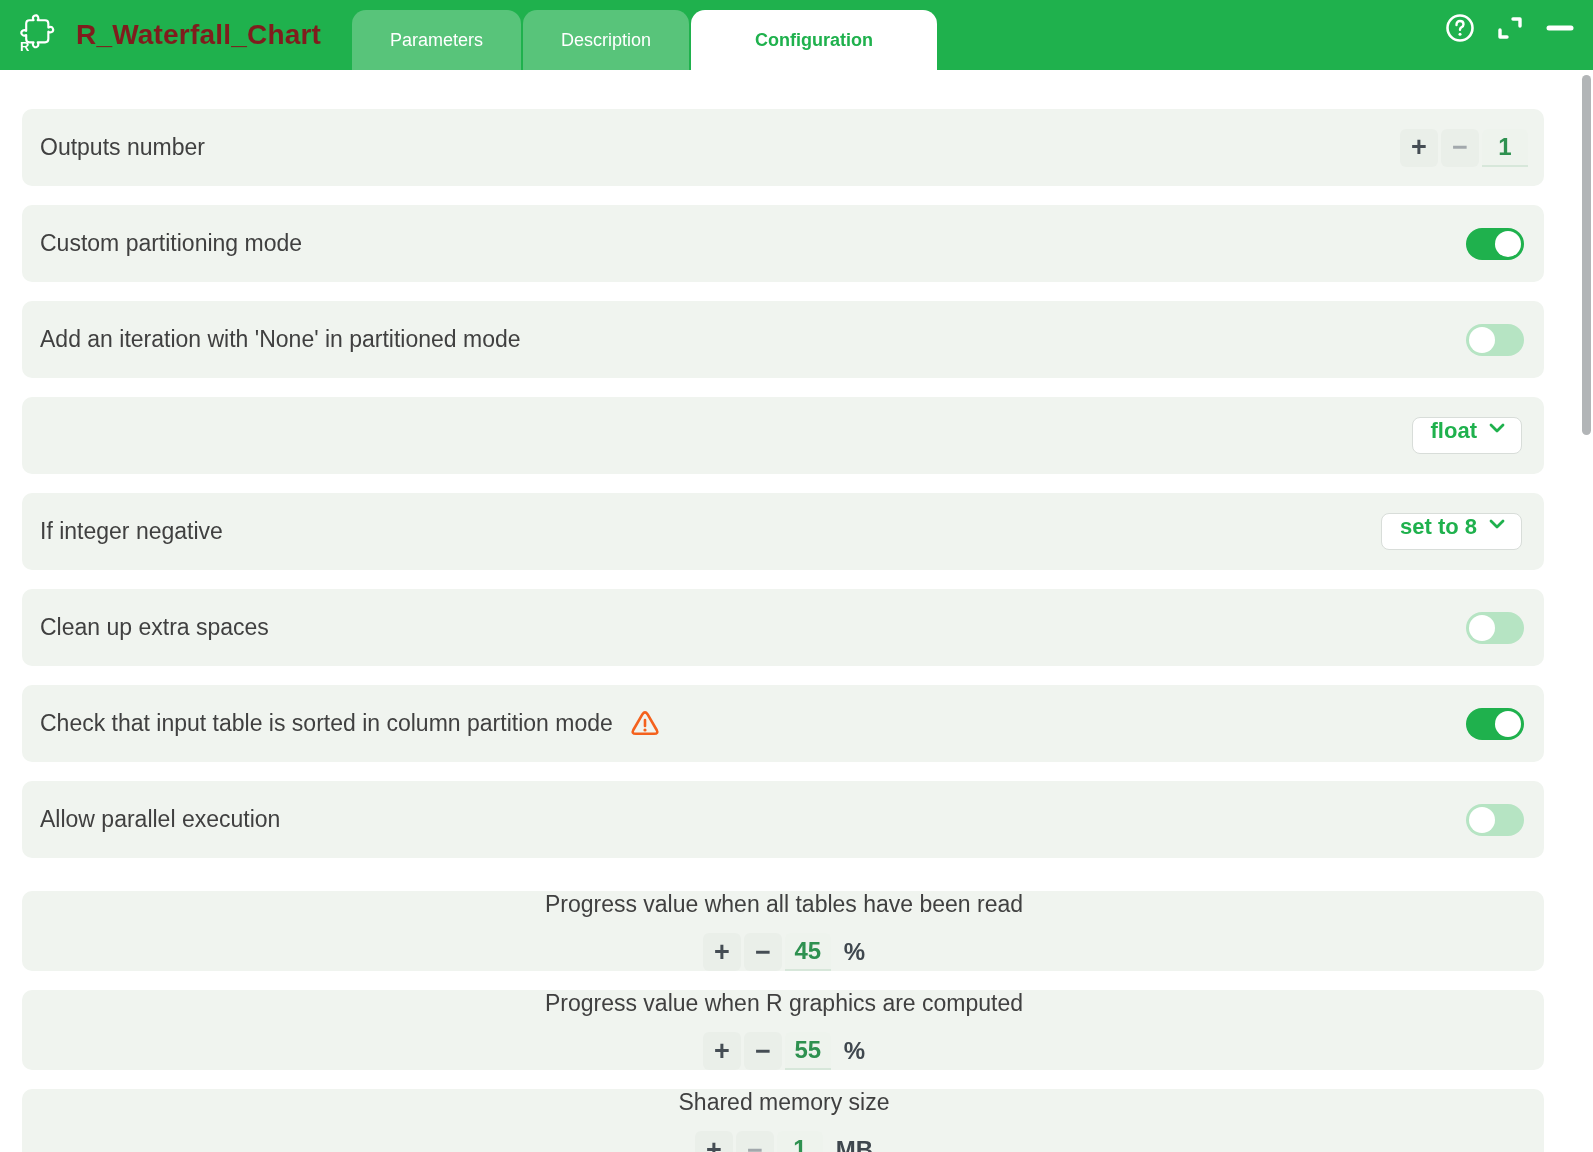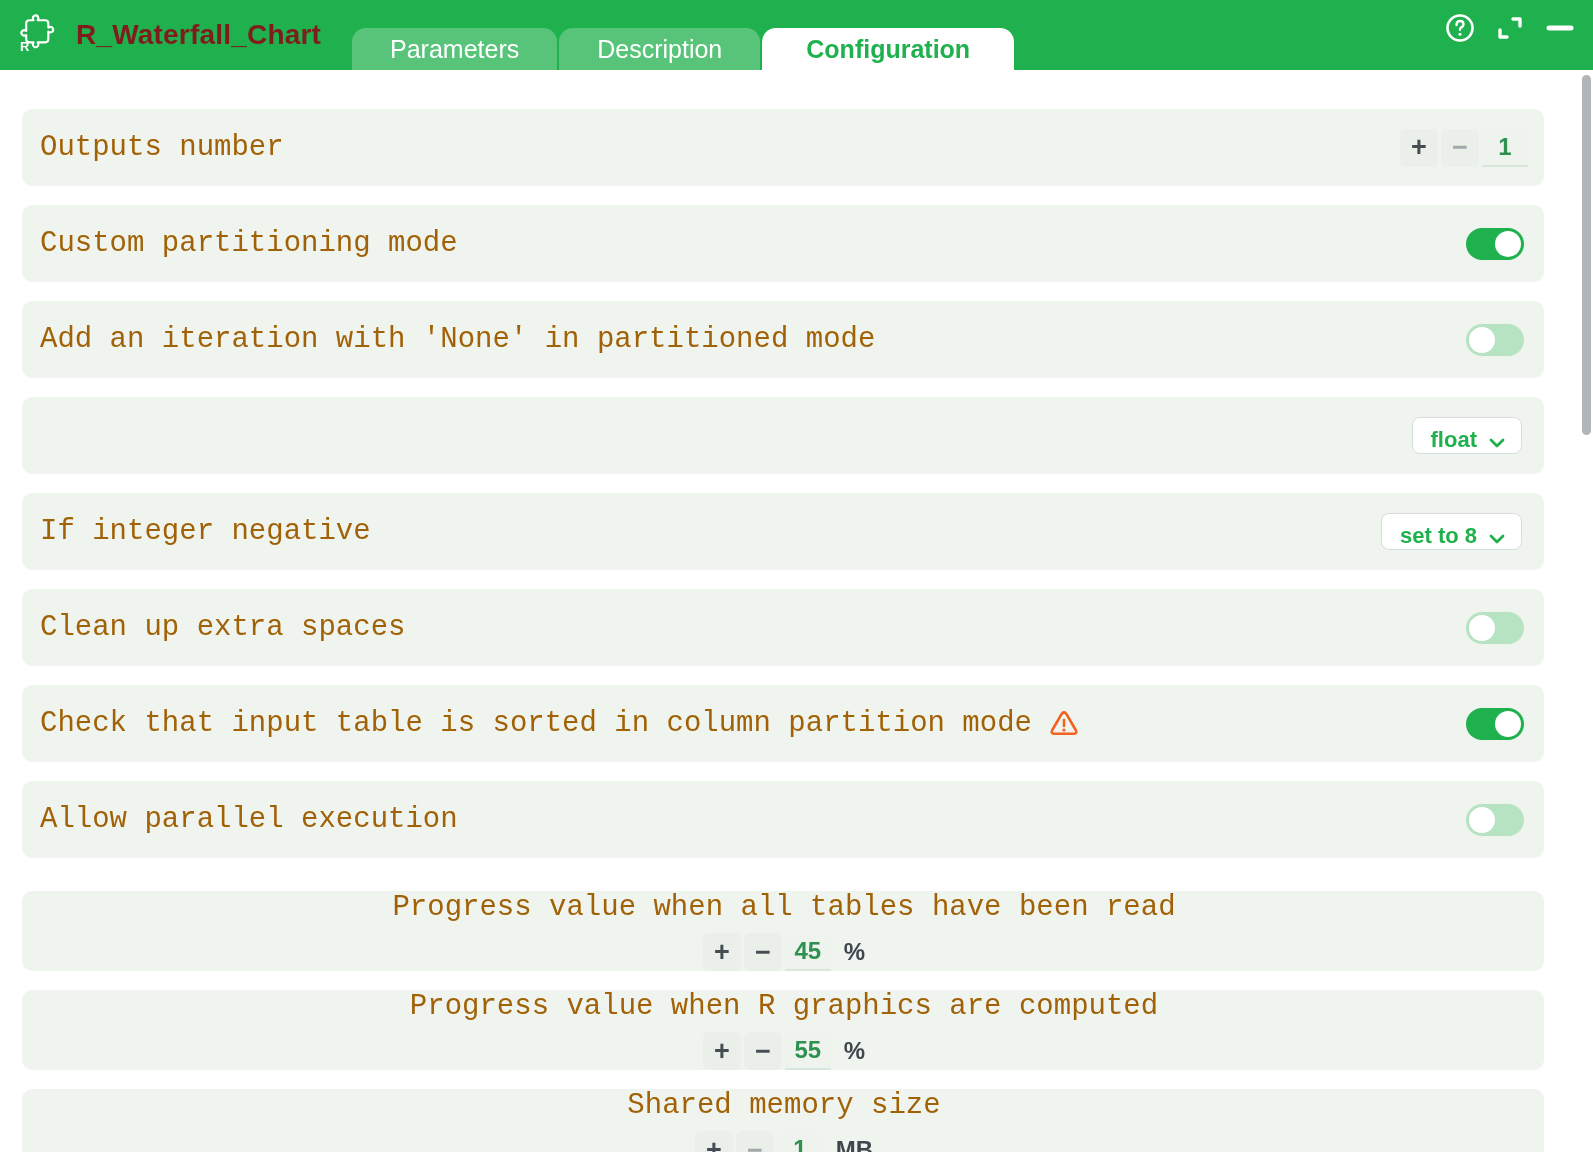--- a/index.html
+++ b/index.html
@@ -7,36 +7,36 @@
     font-family:"Liberation Sans", sans-serif; }
   .app { position:relative; width:1593px; height:1152px; background:#ffffff; overflow:hidden; }
 
   
   .header { position:relative; width:100%; height:70px; background:#1fb14d; }
   .header-left { position:absolute; left:16px; top:0; height:70px; display:flex; align-items:center; gap:14px; }
   .app-icon { width:46px; height:46px; position:relative; }
   .app-title { color:#7f1d1d; font-size:28px; font-weight:bold; letter-spacing:0.2px; }
 
   .tabs { position:absolute; left:352px; bottom:0; display:flex; align-items:flex-end; gap:2px; }
-  .tab { height:42px; display:flex; align-items:center; justify-content:center;
+  .tab { height:60px; display:flex; align-items:center; justify-content:center;
     padding:0 38px; border-radius:14px 14px 0 0; background:#58c47a; color:#ffffff;
-    font-size:25px; cursor:pointer; }
-  .tab.active { background:#ffffff; color:#1fb14d; font-weight:bold; padding:0 44px; }
+    font-size:18px; cursor:pointer; }
+  .tab.active { background:#ffffff; color:#1fb14d; font-weight:bold; padding:0 64px; }
 
   .header-actions { position:absolute; right:18px; top:0; height:56px; display:flex; align-items:center; gap:20px; }
   .hicon { display:flex; align-items:center; justify-content:center; cursor:pointer; }
 
   
   .content { position:absolute; left:0; top:70px; width:1575px; }
   .row { margin:0 31px 19px 22px; height:77px; background:#f0f4ef; border-radius:10px;
     display:flex; align-items:center; padding:0 16px 0 18px; }
   .row:first-child { margin-top:39px; }
   .row.section-gap { margin-top:33px; }
   .row.tall { height:80px;flex-direction:column; }
-  .row-label { font-size:29px; color:#a16207;font-family:Liberation Mono, monospace; }
+  .row-label { font-size:23px; color:#404040; }
   .spacer { flex:1; }
 
   
   .warn { margin-left:16px; display:flex; align-items:center; }
 
   
   .toggle { width:58px; height:32px; border-radius:16px; position:relative; cursor:pointer; flex:none; margin-right:4px; }
   .toggle.on  { background:#1fb14d; }
   .toggle.off { background:#b6e4c3; }
   .toggle .knob { position:absolute; top:3px; width:26px; height:26px; border-radius:50%; background:#ffffff; }
@@ -49,21 +49,21 @@
     display:flex; align-items:center; justify-content:center; font-size:27px; font-weight:bold;
     color:#454d54; cursor:pointer; font-family:"Liberation Sans", sans-serif; }
   .step-btn.disabled { color:#a2a8ac; }
   .step-value { min-width:46px; height:38px; padding:0 6px; border-radius:6px 6px 0 0;
     background:#eef3ed; border-bottom:2px solid #d7e7da; display:flex; align-items:center;
     justify-content:center; font-size:24px; font-weight:bold; color:#2e9150; }
   .step-unit { margin-left:10px; font-size:24px; font-weight:bold; color:#3f474e; }
 
   
   .dropdown { height:37px; background:#ffffff; border:1px solid #d8ddd9; border-radius:8px;
-    display:flex; align-items:flex-end; gap:10px; padding:0 14px 0 18px; cursor:pointer; margin-right:6px; }
+    display:flex; align-items:flex-start; gap:10px; padding:0 14px 0 18px; cursor:pointer; margin-right:6px; }
   .dropdown span { font-size:22px; font-weight:bold; color:#1fb14d; }
 
   
   .scrollbar-thumb { position:absolute; right:2px; top:75px; width:9px; height:360px;
     border-radius:5px; background:#b2b5b7; cursor:pointer; }
 </style>
 </head>
 <body>
 
 <div class="app">

